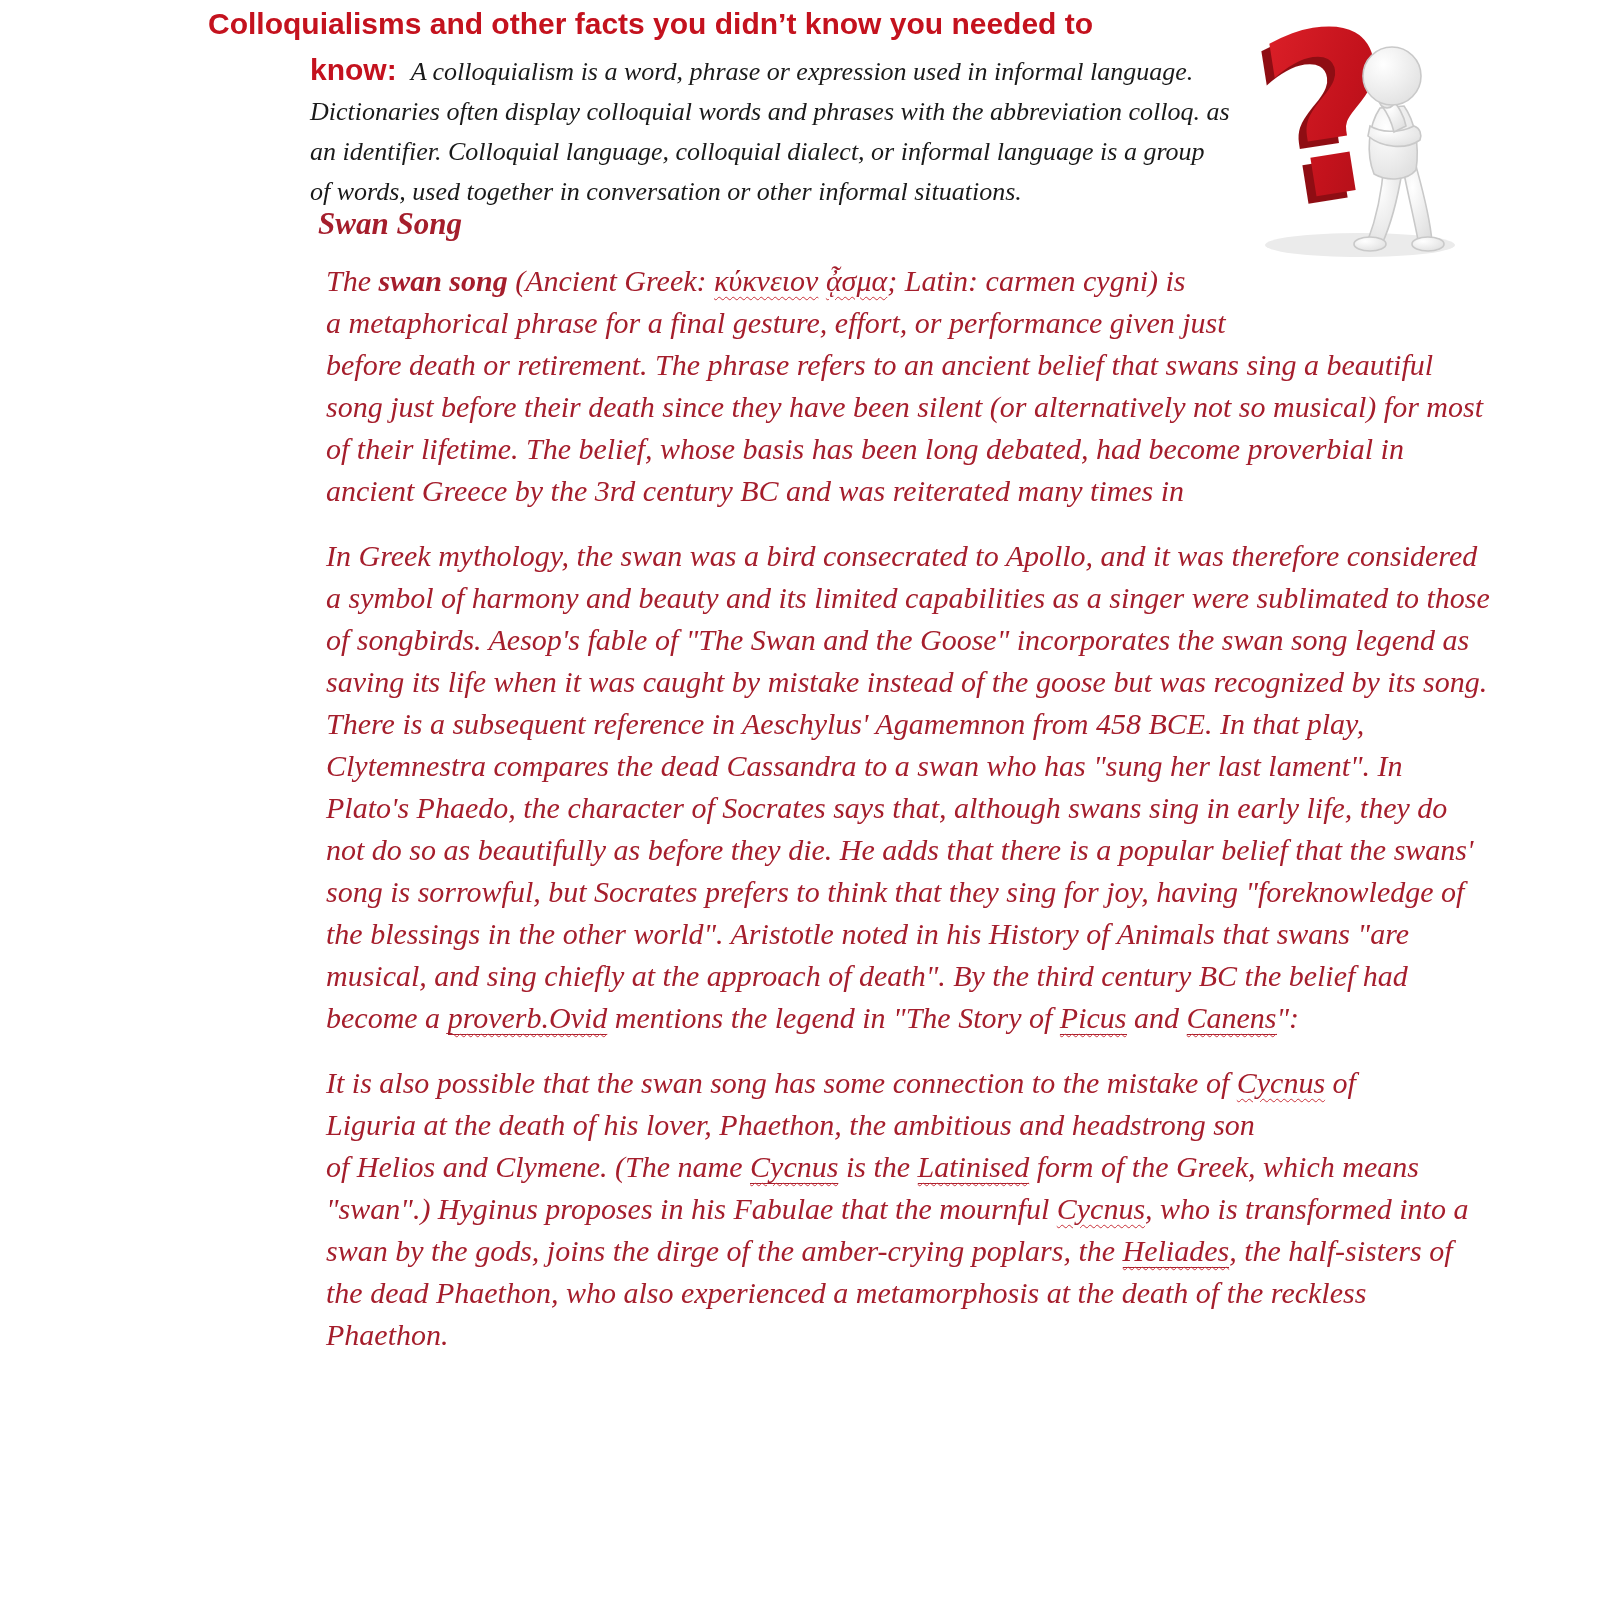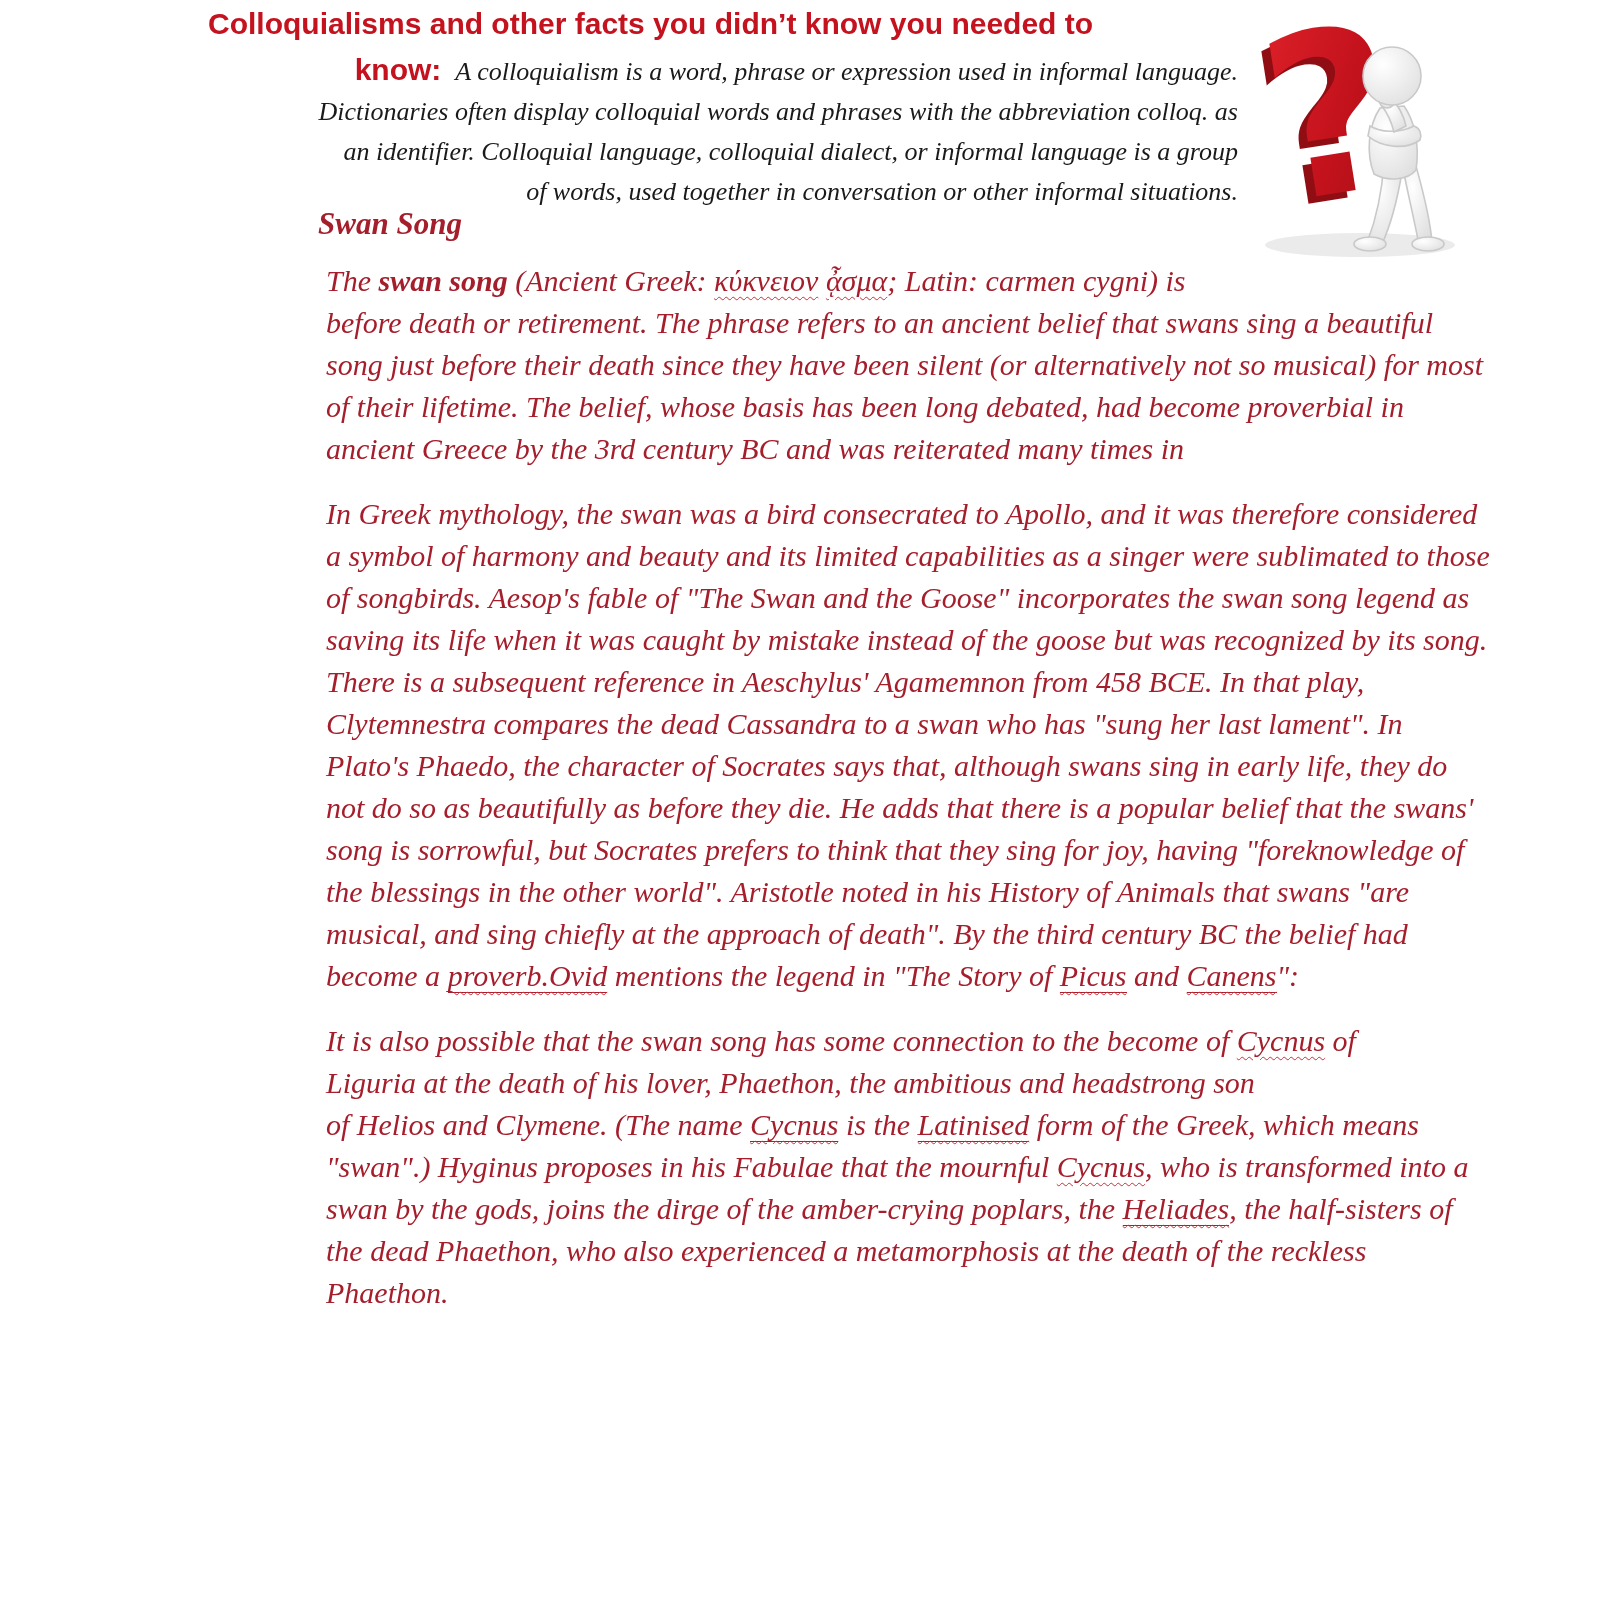--- a/index.html
+++ b/index.html
@@ -10,25 +10,24 @@
     font-family:"Liberation Serif", serif;
     overflow:hidden;
   }
   .title-line1{
     position:absolute;left:208px;top:6px;
     font-family:"Liberation Sans", sans-serif;
     font-weight:bold;font-size:30px;line-height:36px;
     color:#C4121E;margin:0;white-space:nowrap;
   }
   .intro-block{
-    position:absolute;left:318px;top:50px;width:920px;
+    position:absolute;left:310px;top:50px;width:920px;
     font-family:"Liberation Serif", serif;
     font-style:italic;font-size:26px;line-height:40px;
     color:#1A1A1A;
-    text-align:right;
   }
   .know-label{
     font-family:"Liberation Sans", sans-serif;
     font-style:normal;font-weight:bold;font-size:30px;
     color:#C4121E;margin-right:14px;
   }
   .illustration{
     position:absolute;left:1256px;top:4px;width:202px;height:256px;
   }
   .swan-heading{
@@ -112,21 +111,22 @@
 
         <circle cx="136" cy="72" r="29"></circle>
       </g>
     </svg>
   </div>
 
   <h2 class="swan-heading">Swan Song</h2>
 
   <div class="content">
     <p><span>The </span><span class="seg-bold">swan song</span><span> (Ancient Greek: </span><span class="seg-wavy">κύκνειον</span><span> </span><span class="seg-wavy">ᾆσμα</span><span>; Latin: carmen cygni) is
+</span><span>a metaphorical phrase for a final gesture, effort, or performance given just
 </span><span>before death or retirement. The phrase refers to an ancient belief that swans sing a beautiful song just before their death since they have been silent (or alternatively not so musical) for most of their lifetime. The belief, whose basis has been long debated, had become proverbial in ancient Greece by the 3rd century BC and was reiterated many times in
 </span></p>
     <p><span>In Greek mythology, the swan was a bird consecrated to Apollo, and it was therefore considered a symbol of harmony and beauty and its limited capabilities as a singer were sublimated to those of songbirds. Aesop's fable of "The Swan and the Goose" incorporates the swan song legend as saving its life when it was caught by mistake instead of the goose but was recognized by its song. There is a subsequent reference in Aeschylus' Agamemnon from 458 BCE. In that play, Clytemnestra compares the dead Cassandra to a swan who has "sung her last lament". In Plato's Phaedo, the character of Socrates says that, although swans sing in early life, they do not do so as beautifully as before they die. He adds that there is a popular belief that the swans' song is sorrowful, but Socrates prefers to think that they sing for joy, having "foreknowledge of the blessings in the other world". Aristotle noted in his History of Animals that swans "are musical, and sing chiefly at the approach of death". By the third century BC the belief had become a </span><span class="seg-linkwavy">proverb.Ovid</span><span> mentions the legend in "The Story of </span><span class="seg-linkwavy">Picus</span><span> and </span><span class="seg-linkwavy">Canens</span><span>":</span></p>
-    <p><span>It is also possible that the swan song has some connection to the become of </span><span class="seg-wavy">Cycnus</span><span> of
+    <p><span>It is also possible that the swan song has some connection to the mistake of </span><span class="seg-wavy">Cycnus</span><span> of
 </span><span>Liguria at the death of his lover, Phaethon, the ambitious and headstrong son
 </span><span>of Helios and Clymene. (The name </span><span class="seg-linkwavy">Cycnus</span><span> is the </span><span class="seg-linkwavy">Latinised</span><span> form of the Greek, which means "swan".) Hyginus proposes in his Fabulae that the mournful </span><span class="seg-wavy">Cycnus</span><span>, who is transformed into a swan by the gods, joins the dirge of the amber-crying poplars, the </span><span class="seg-linkwavy">Heliades</span><span>, the half-sisters of the dead Phaethon, who also experienced a metamorphosis at the death of the reckless Phaethon.</span></p>
   </div>
 
 </div>
 
 </body></html>

